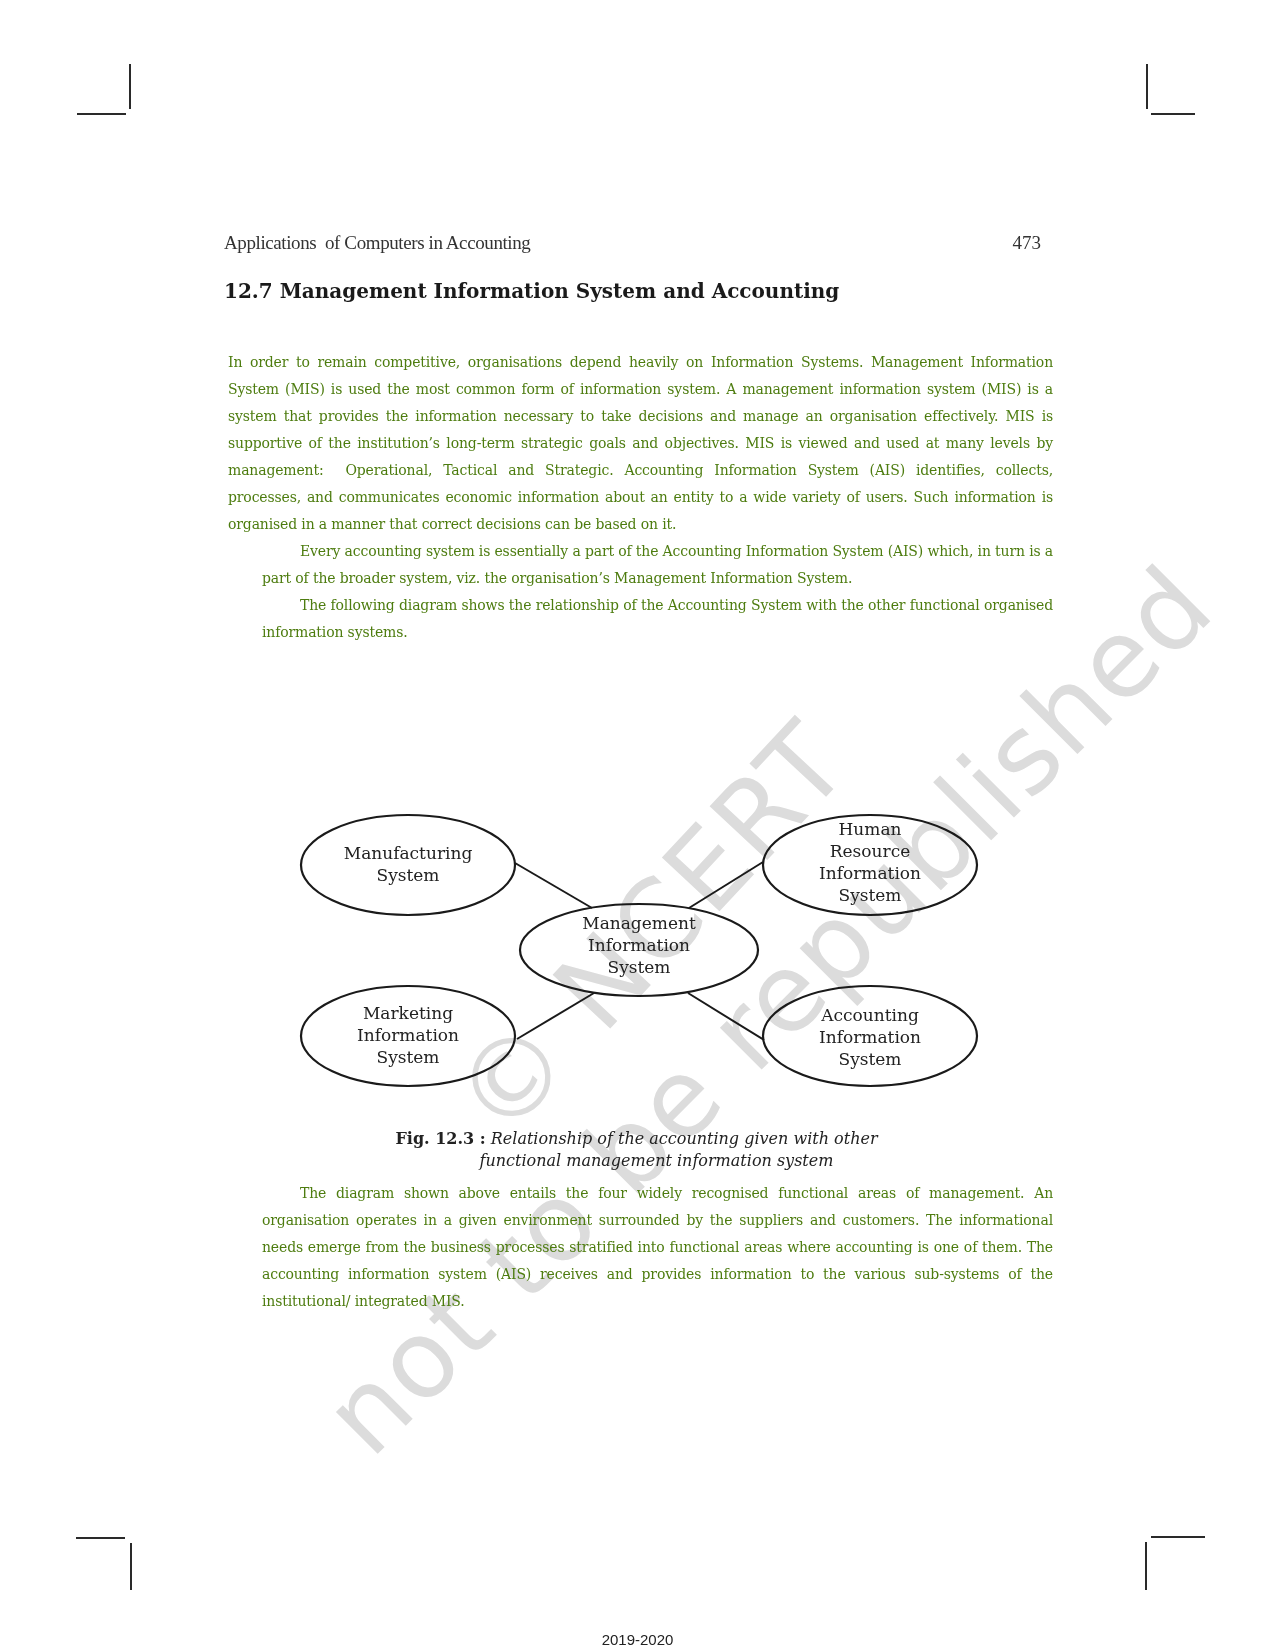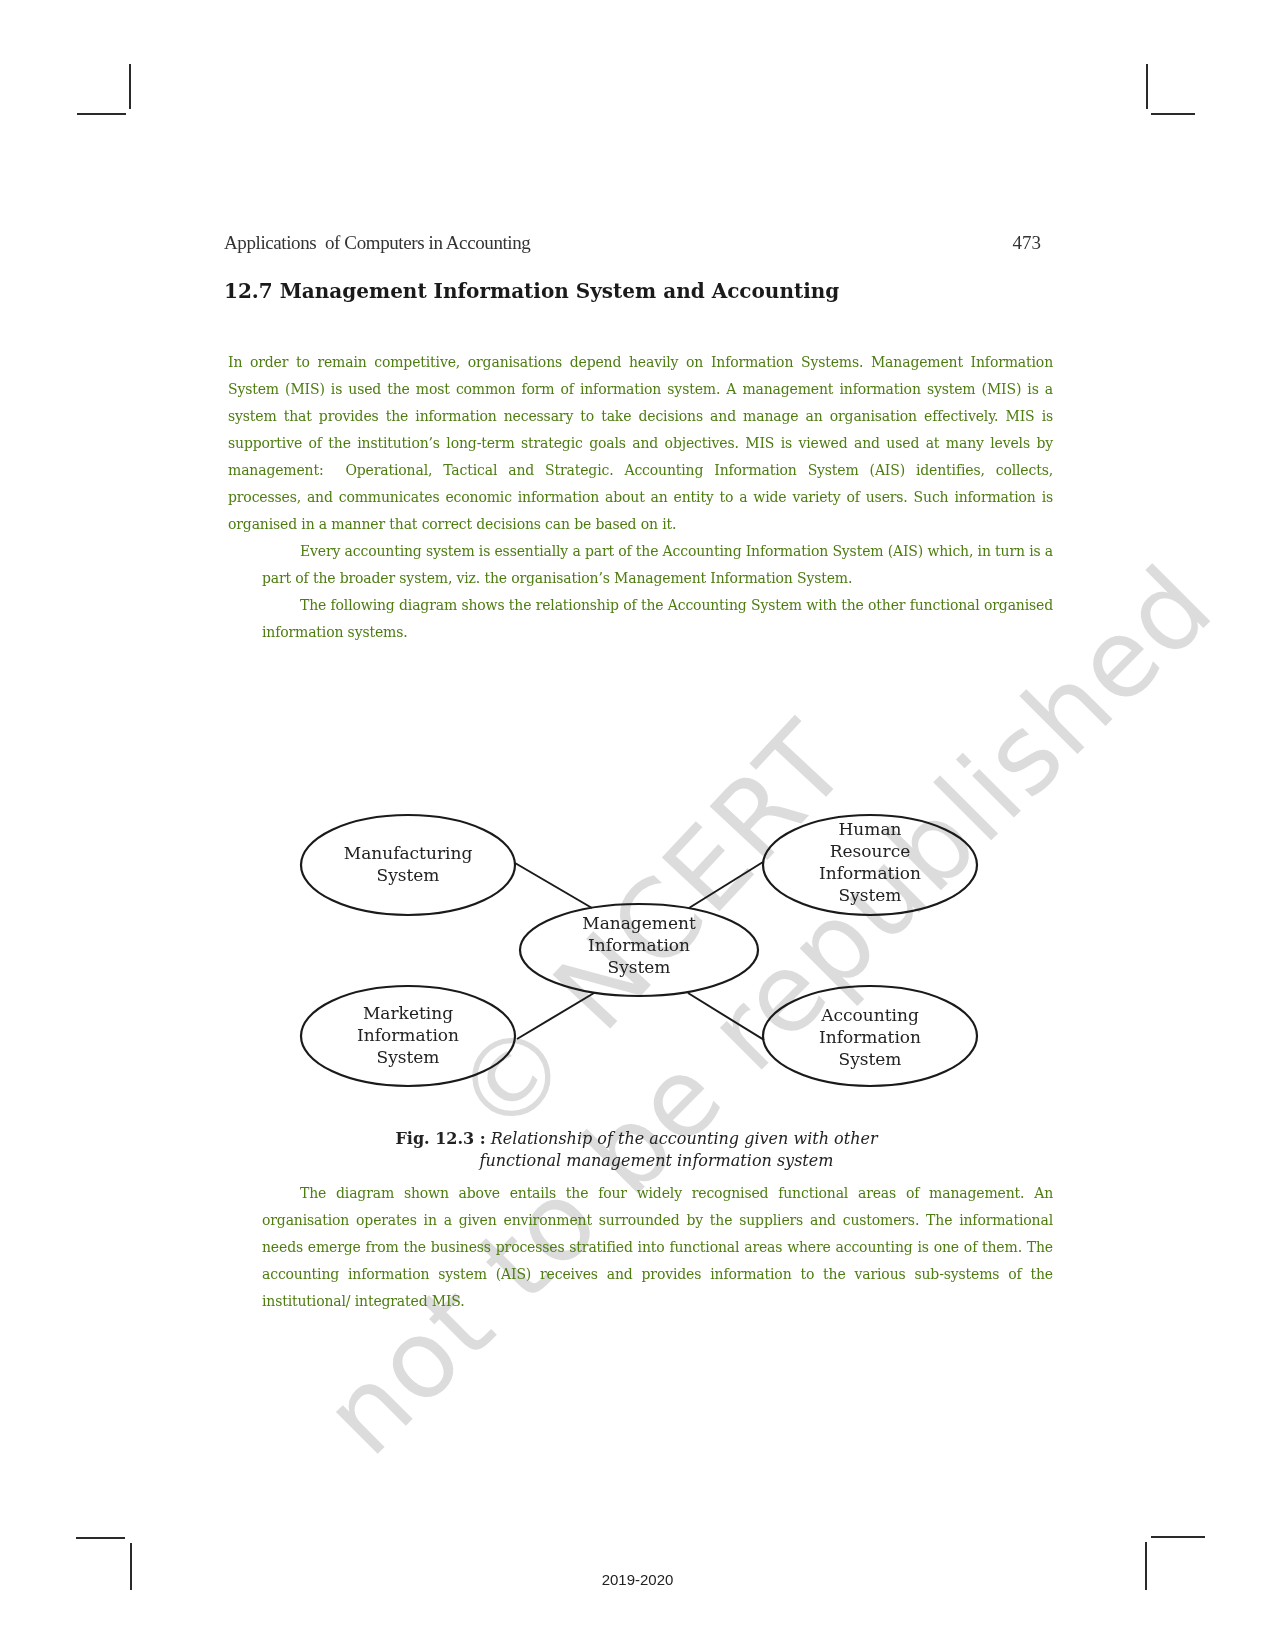--- a/index.html
+++ b/index.html
@@ -12,21 +12,21 @@
   .heading { position:absolute; left:224px; top:278px; font-family:"DejaVu Serif", serif; font-weight:bold; font-size:20px; line-height:27px; color:#1a1a1a; z-index:2; }
   .heading .l2 { padding-left:56px; }
   .body-text { position:absolute; left:228px; width:825px; font-family:"DejaVu Serif", serif; font-size:14px; line-height:27px; text-align:justify; color:#4d7c0f; z-index:2; letter-spacing:-0.15px; }
   .body-text p { margin:0; }
   .body-text p.indent { text-indent:38px;margin-left:34px; }
   .caption { position:absolute; left:224px; width:825px; top:1128px; text-align:center; font-family:"DejaVu Serif", serif; font-size:16px; line-height:22px; color:#222; z-index:2; }
   .caption b { font-weight:bold; }
   .caption i { font-style:italic; }
   svg.diagram { position:absolute; left:0; top:0; z-index:1; }
   .node-label { font-family:"DejaVu Serif", serif; font-size:17px; fill:#222; text-anchor:middle; }
-  .footer { position:absolute; top:1571px; left:0; width:1275px; text-align:center; font-family:"Liberation Sans", sans-serif; font-size:15px; color:#222; }
+  .footer { position:absolute; top:1631px; left:0; width:1275px; text-align:center; font-family:"Liberation Sans", sans-serif; font-size:15px; color:#222; }
 </style>
 </head>
 <body>
 
 <div class="mark" style="left:129px;top:64px;width:2px;height:45px;"></div>
 <div class="mark" style="left:77px;top:113px;width:49px;height:2px;"></div>
 <div class="mark" style="left:1146px;top:64px;width:2px;height:45px;"></div>
 <div class="mark" style="left:1151px;top:113px;width:44px;height:2px;"></div>
 <div class="mark" style="left:76px;top:1537px;width:49px;height:2px;"></div>
 <div class="mark" style="left:130px;top:1543px;width:2px;height:47px;"></div>

